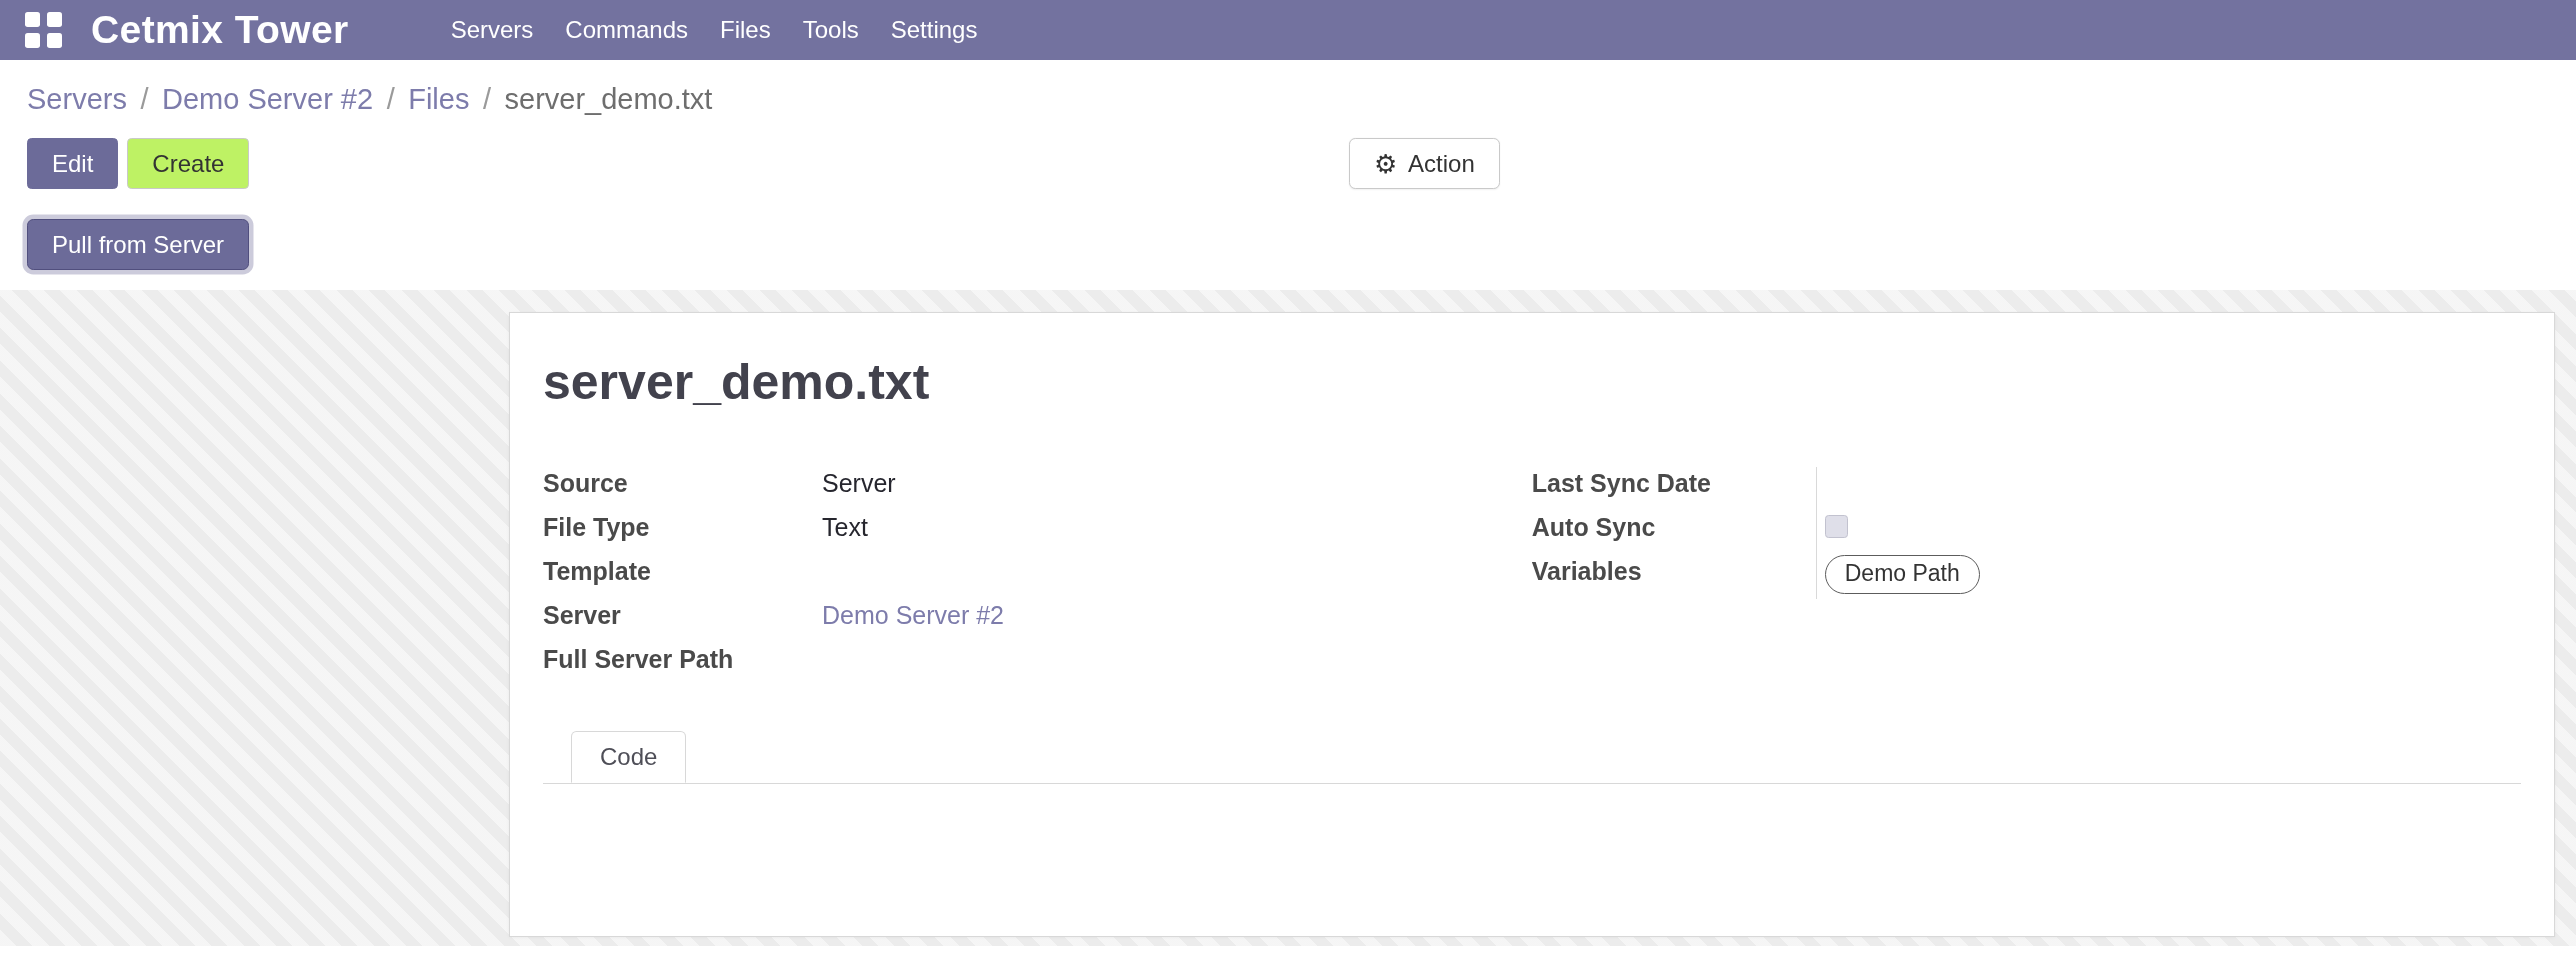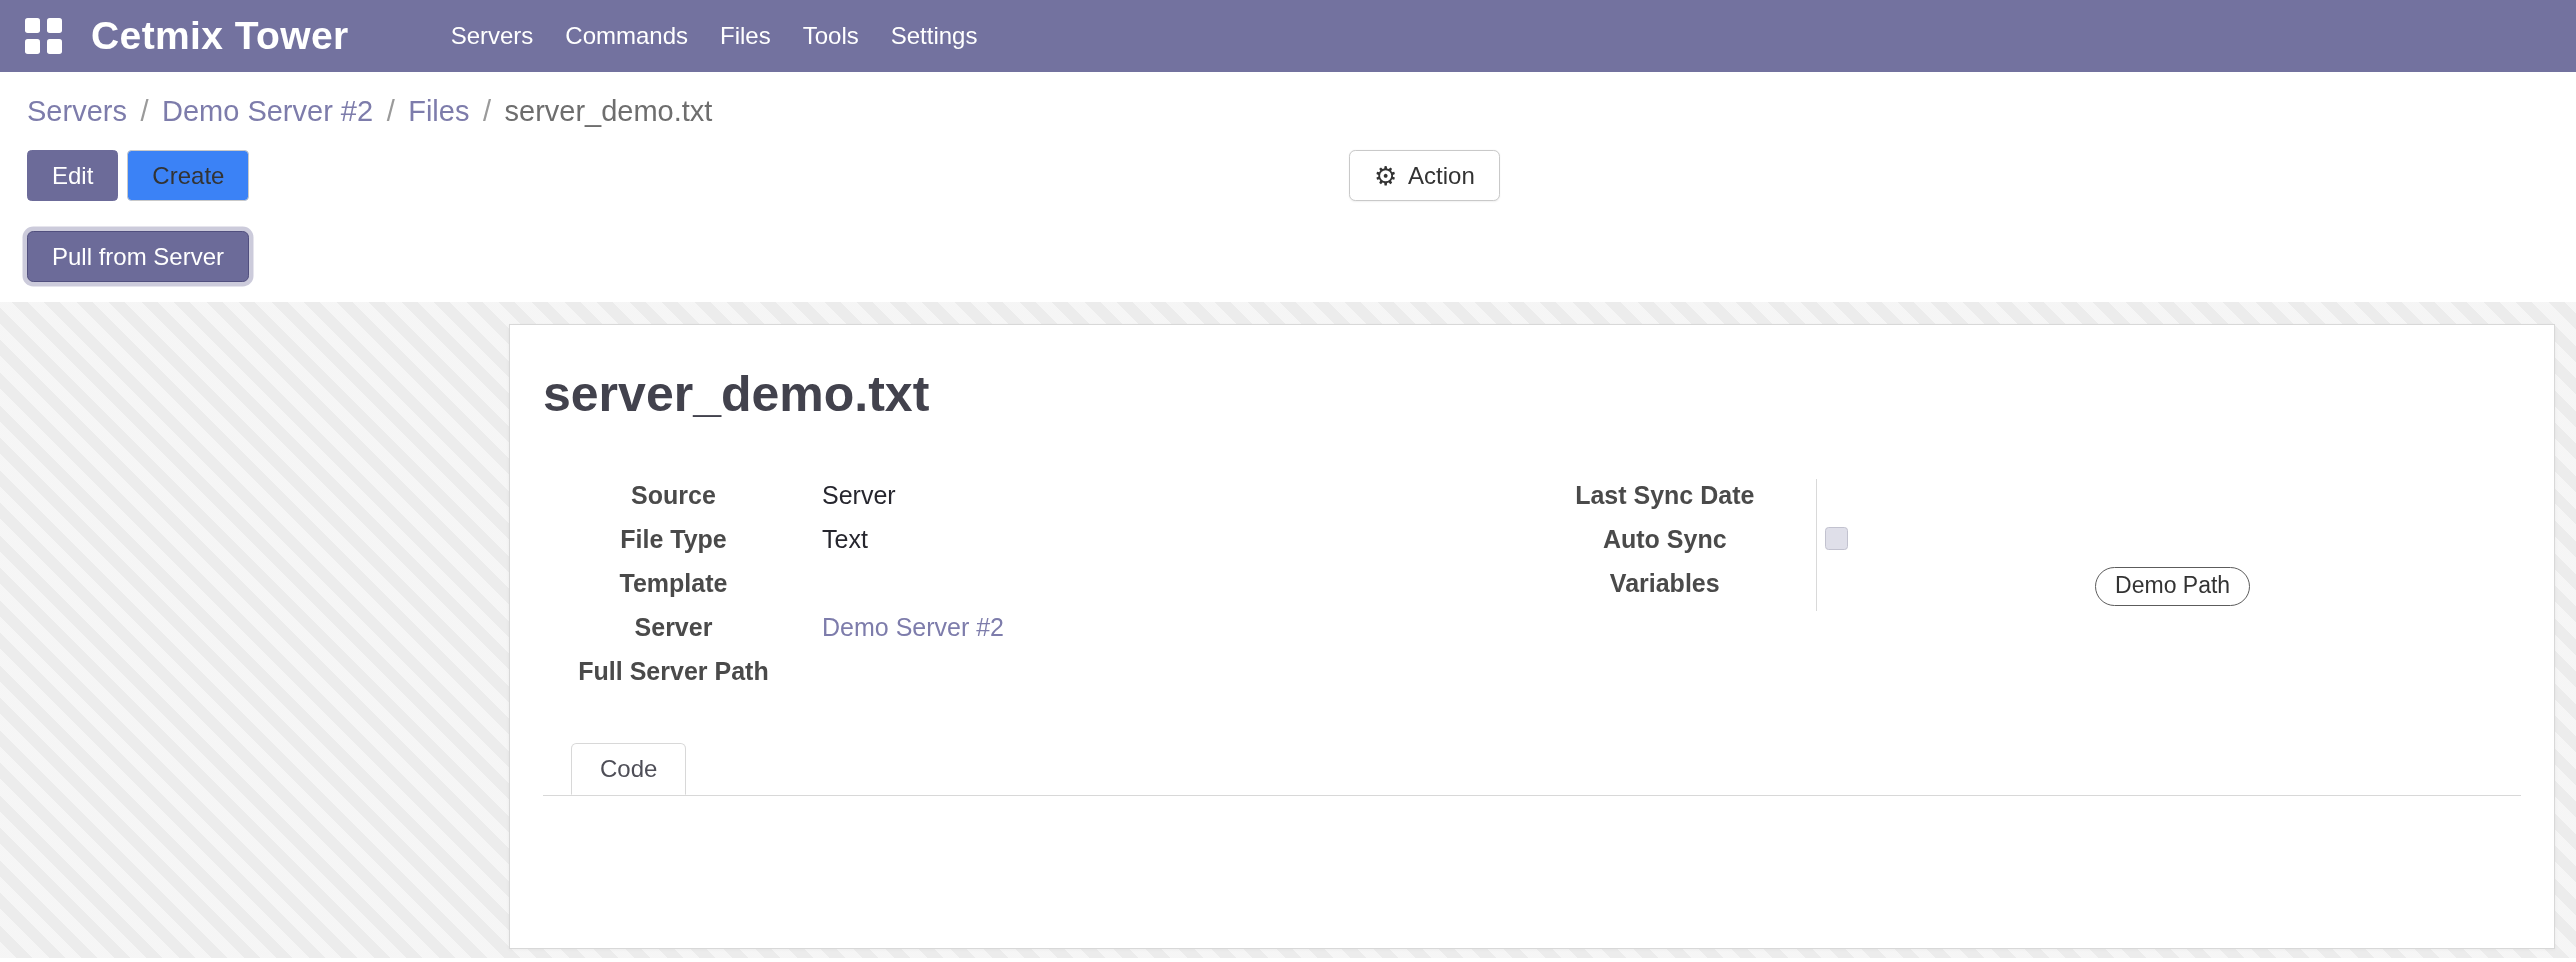--- a/index.html
+++ b/index.html
@@ -12,21 +12,21 @@
   *{box-sizing:border-box;}
   html,body{margin:0;padding:0;}
   body{
     width:2576px;height:962px;overflow:hidden;
     font-family:"Liberation Sans",sans-serif;
     background:#fff;color:#333;
   }
 
   
   .navbar{
-    height:72px;background:var(--navbar_bg);
+    height:60px;background:var(--navbar_bg);
     display:flex;align-items:center;padding:0 25px;
   }
   .apps-btn{
     background:transparent;border:none;padding:0;margin:0;
     width:39px;height:79px;display:flex;align-items:center;cursor:pointer;
   }
   .grid-icon{display:grid;grid-template-columns:15.3px 15.3px;grid-gap:6.3px;}
   .grid-icon i{width:15.3px;height:15.3px;background:#fff;border-radius:2.7px;display:block;}
   .brand{
     color:#fff;font-size:39px;font-weight:700;margin-left:27px;
@@ -46,21 +46,21 @@
   .crumb-sep{color:#9a9a9a;font-size:29px;margin:0 13.5px;}
   .crumb-current{color:var(--muted_text);font-size:29px;}
 
   .buttons-row{position:relative;height:57px;padding:0 27px;display:flex;align-items:flex-start;gap:9px;}
   .btn{
     font-family:inherit;font-size:24px;height:51px;padding:0 24px;
     border-radius:4.5px;border:0.9px solid transparent;cursor:pointer;white-space:nowrap;
     display:inline-flex;align-items:center;gap:10.8px;
   }
   .btn-primary{background:var(--primary);color:#fff;border-color:var(--primary);}
-  .btn-secondary{background:#3b82f6;color:#333;border-color:#c9c9c9;}
+  .btn-secondary{background:#bef264;color:#333;border-color:#c9c9c9;}
   .action-wrap{position:absolute;left:1349px;top:0;}
   .btn-outline{background:#fff;color:#333;border-color:#c9c9c9;border-radius:6.3px;box-shadow:0 0.9px 1.8px rgba(0,0,0,.06);}
   .gear{font-size:26px;line-height:1;}
 
   .statusbar-row{padding:24px 27px 20px;}
   .btn-pull{
     background:var(--primary);color:#fff;border:1.8px solid #514f7e;border-radius:6.3px;
     box-shadow:0 0 0 4.5px rgba(108,107,153,.35);
   }
 
@@ -75,21 +75,21 @@
     margin:21.5px 21.5px 0 509px;height:625px;background:#fff;
     border:0.9px solid var(--sheet_border);box-shadow:0 0.9px 3.6px rgba(0,0,0,.05);
     padding:0 33px;position:relative;
   }
   .record-title{
     margin:41px 0 0;font-size:50px;font-weight:700;color:#42424d;line-height:1.15;
   }
 
   .groups{display:flex;margin-top:56px;}
   .group{width:50%;}
-  .field-row{display:flex;align-items:flex-start;min-height:44px;text-align:center;}
+  .field-row{display:flex;align-items:flex-start;min-height:44px;}
   .field-label{
     width:279px;flex:none;font-weight:700;color:#4a4a4a;font-size:25px;line-height:1.35;
     padding-right:18px;
   }
   .field-value{font-size:25px;color:#26262e;line-height:1.35;min-height:34px;}
   .link-value{color:var(--link);text-decoration:none;cursor:pointer;}
 
   .group-right .field-label{width:284px;}
   .right-val{
     border-left:0.9px solid #d9d9d9;padding-left:8px;flex:1;min-height:44px;

